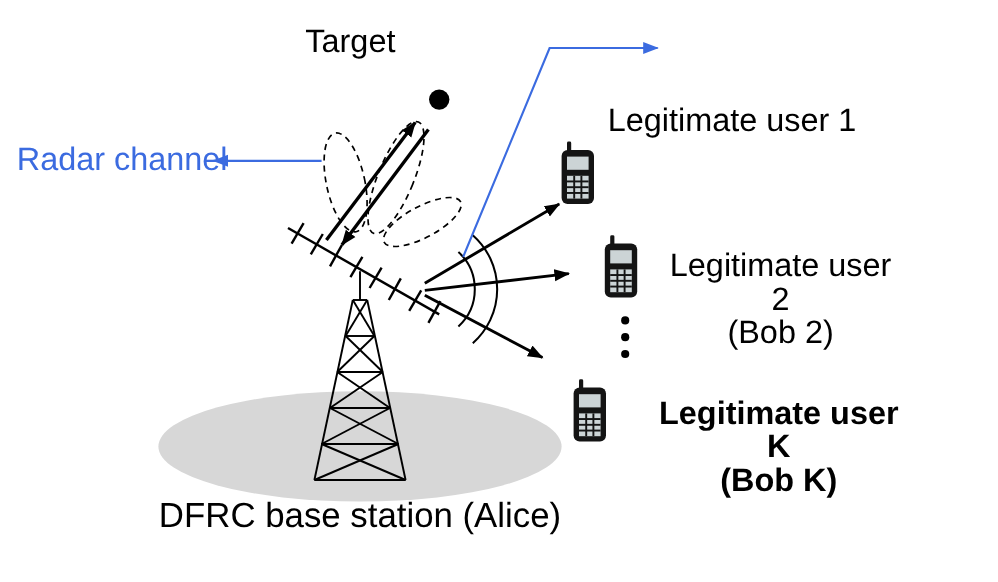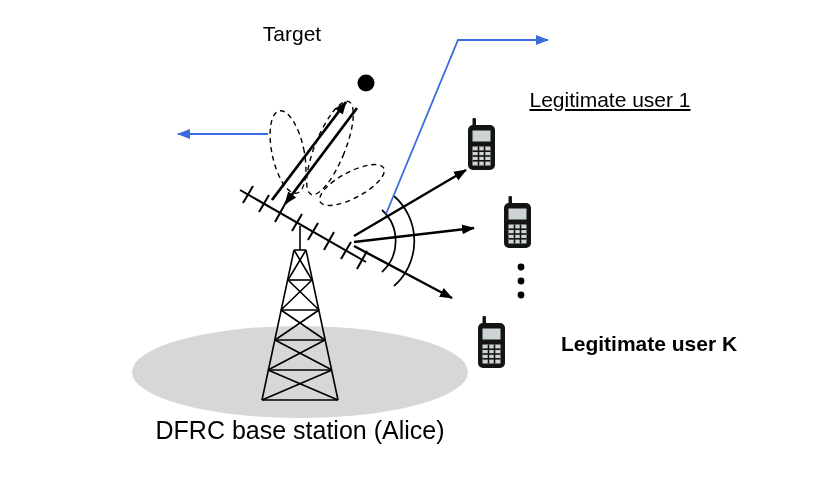--- a/index.html
+++ b/index.html
@@ -5,26 +5,26 @@
   html,body{margin:0;padding:0;background:#fff;}
   #canvas{
     position:relative;
     width:832px;height:485px;
     background:#fff;
     font-family:"Liberation Sans", sans-serif;
     overflow:hidden;
     color:var(--ink,#000);
   }
   #drawing{position:absolute;left:0;top:0;width:832px;height:485px;}
-  .lbl{position:absolute;font-size:21px;line-height:28px;white-space:nowrap;}
+  .lbl{position:absolute;font-size:27px;line-height:28px;white-space:nowrap;}
   .lbl.center{text-align:center;white-space:normal;}
   .blue-text{color:var(--blue,#3b6be0);}
   .blue-stroke{stroke:var(--blue,#3b6be0);}
   .blue-fill{fill:var(--blue,#3b6be0);}
-  .base-lbl{font-size:25px;}
+  .base-lbl{font-size:29px;}
   .line2{display:block;}
 </style>
 </head>
 <body>
 
 <div id="canvas">
 
   <svg id="drawing" viewBox="0 0 832 485" xmlns="http://www.w3.org/2000/svg">
     <defs>
       <marker id="mB" markerUnits="userSpaceOnUse" markerWidth="14" markerHeight="12" refX="12" refY="6" orient="auto">
@@ -119,27 +119,31 @@
       <circle cx="521" cy="281" r="3.4"></circle>
       <circle cx="521" cy="295" r="3.4"></circle>
     </g>
   </svg>
 
   <div class="lbl center" style="left:202px;top:20px;width:180px;">
     <span>Target</span>
   </div>
 
 
+  <div class="lbl blue-text" style="left:14px;top:119px;">Radar channel</div>
 
-  <div class="lbl center" style="left:505px;top:86px;width:210px;text-decoration:underline;">
+  <div class="lbl center" style="left:505px;top:86px;width:210px;">
     <span>Legitimate user 1</span>
   </div>
 
   <div class="lbl center" style="left:548px;top:207px;width:205px;">
+    <span>Legitimate user 2</span>
+    <span class="line2">(Bob 2)</span>
   </div>
 
   <div class="lbl center" style="left:543px;top:330px;width:212px;font-weight:bold;">
     <span>Legitimate user K</span>
+    <span class="line2">(Bob K)</span>
   </div>
 
   <div class="lbl center base-lbl" style="left:130px;top:416px;width:340px;">DFRC base station (Alice)</div>
 
 </div>
 
 </body></html>

